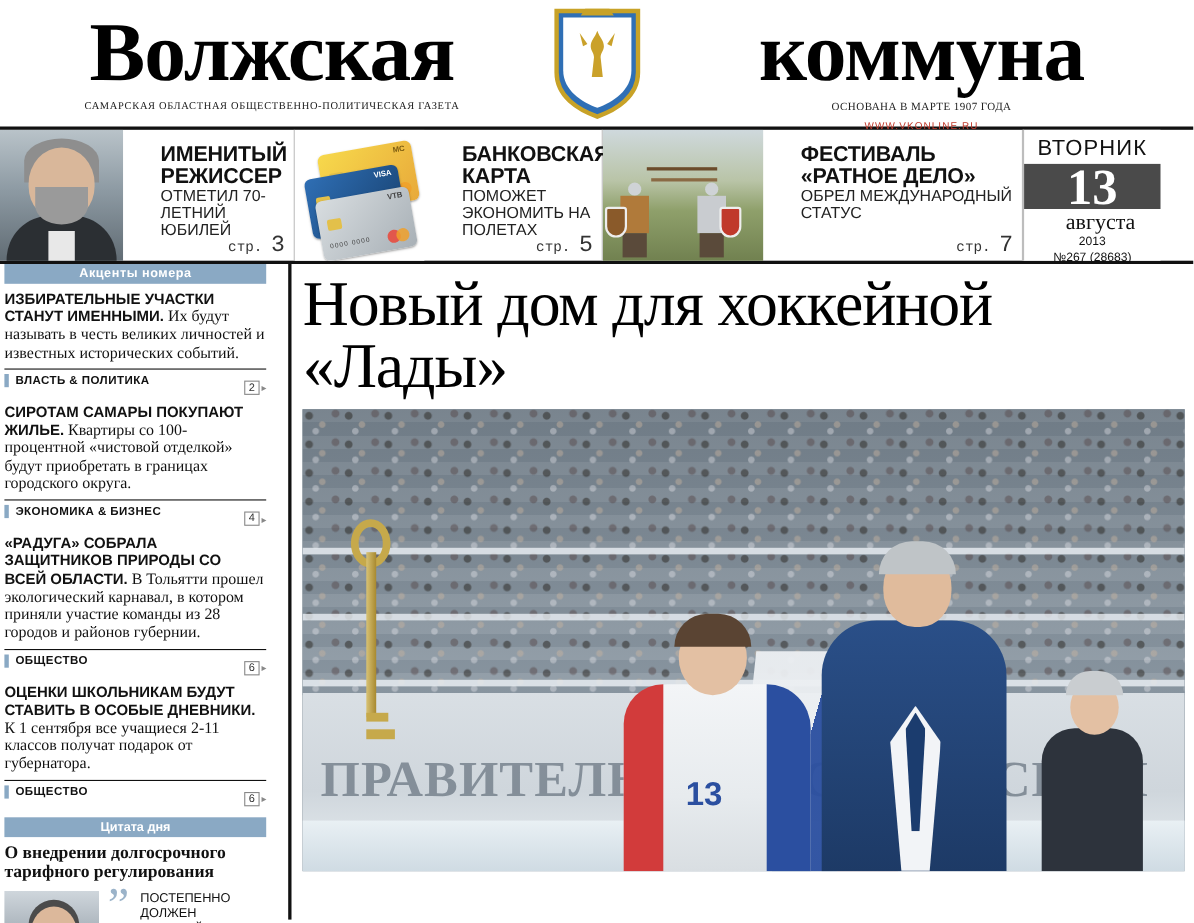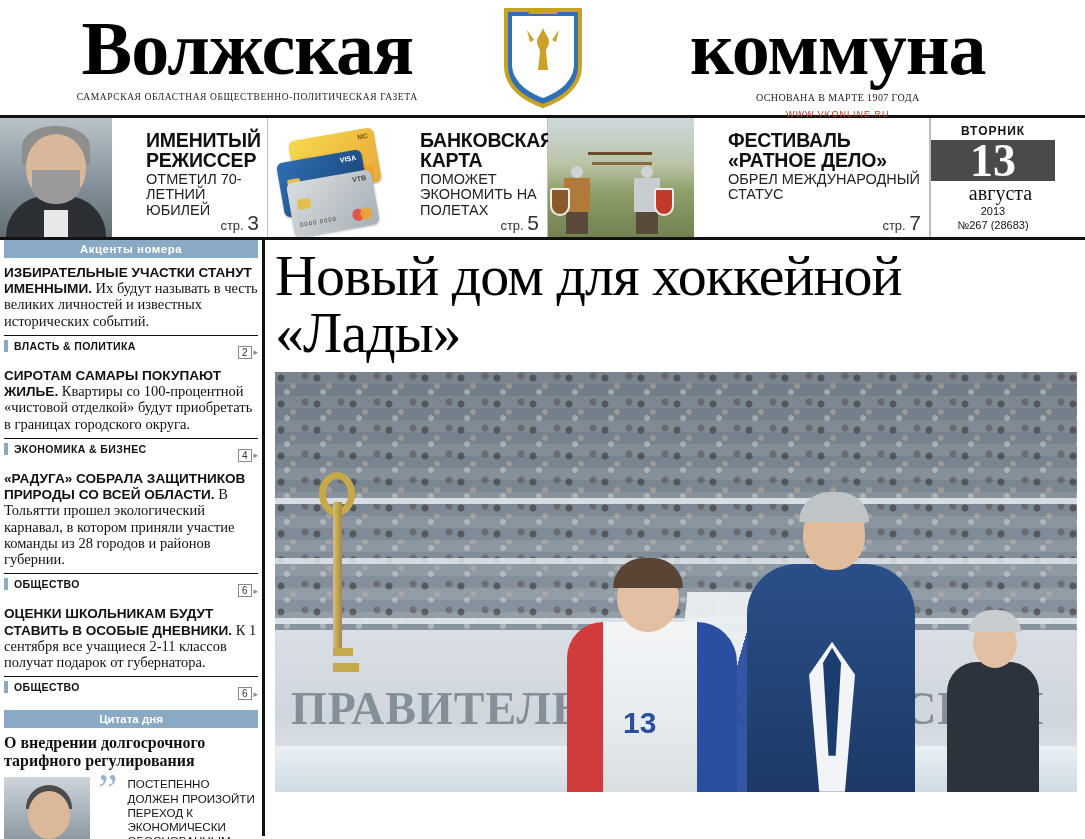--- a/index.html
+++ b/index.html
@@ -105,21 +105,21 @@
     font-size: 14.5px;
     line-height: 1.08;
     text-transform: uppercase;
     color: #222;
     margin-top: 1px;
   }
   .teaser-page {
     position: absolute;
     right: 8px;
     bottom: 2px;
-    font-family: Liberation Sans, sans-serif;
+    font-family: Liberation Mono, monospace;
     font-size: 13px;
     color: #333;
   }
   .teaser-page b { font-size: 21px; font-weight: normal; }
 
   
   .portrait {
     width: 112px; height: 122px;
     background: linear-gradient(180deg,#b9c3c9 0%, #8d9aa3 45%, #5f6a72 100%);
     position: relative;
@@ -198,22 +198,22 @@
   .datebox {
     width: 125px;
     border-left: 1px solid #bdbdbd;
     text-align: center;
     font-family: "Liberation Serif", serif;
     padding-top: 6px;
     background:#fff;
   }
   .dow {
     font-family: "Liberation Sans", sans-serif;
-    font-weight: bold;
-    font-size: 12px;
+    font-weight: normal;
+    font-size: 20px;
     letter-spacing: 1px;
     text-transform: uppercase;
   }
   .dnum {
     font-size: 46px;
     font-weight: bold;
     line-height: 0.9;
     background: #4a4a4a;
     color: #fff;
     display: block;
@@ -225,21 +225,21 @@
   .dnumber { font-size: 11px; font-family:"Liberation Sans",sans-serif; margin-top:2px; }
 
   
   .content {
     display: flex;
     height: 596px;
   }
   .sidebar {
     width: 270px;
     border-right: 3px solid #111;
-    padding: 0 4px 0 4px;
+    padding: 0 20px 0 4px;
   }
   .sec-head {
     background: #8aa9c4;
     color: #fff;
     text-align: center;
     font-family: "Liberation Sans", sans-serif;
     font-weight: bold;
     font-size: 11.5px;
     letter-spacing: .5px;
     padding: 3px 0;

